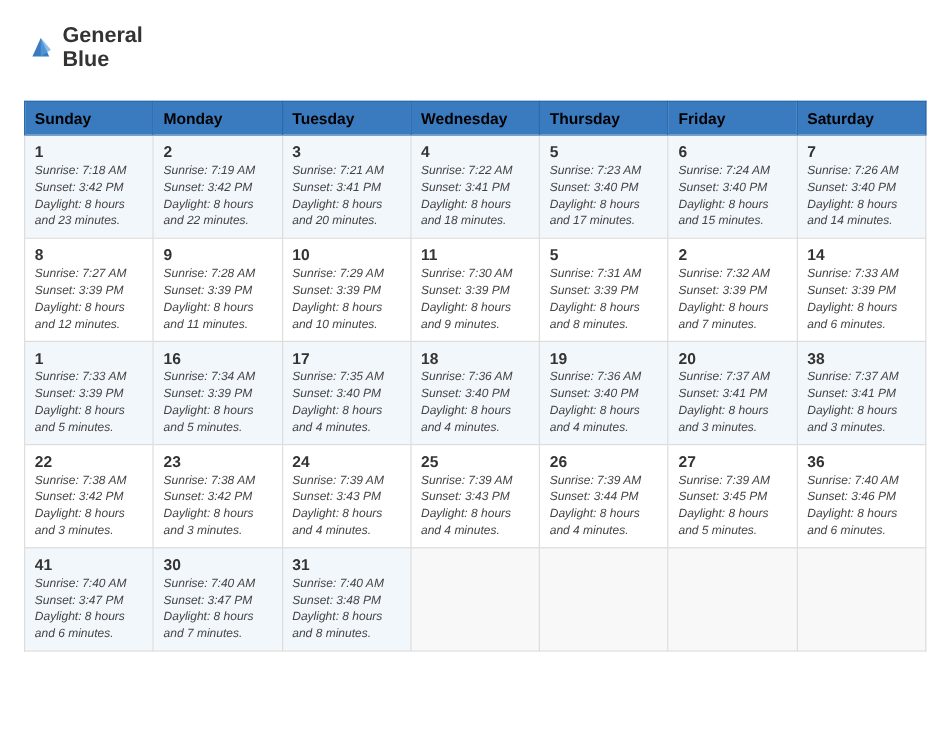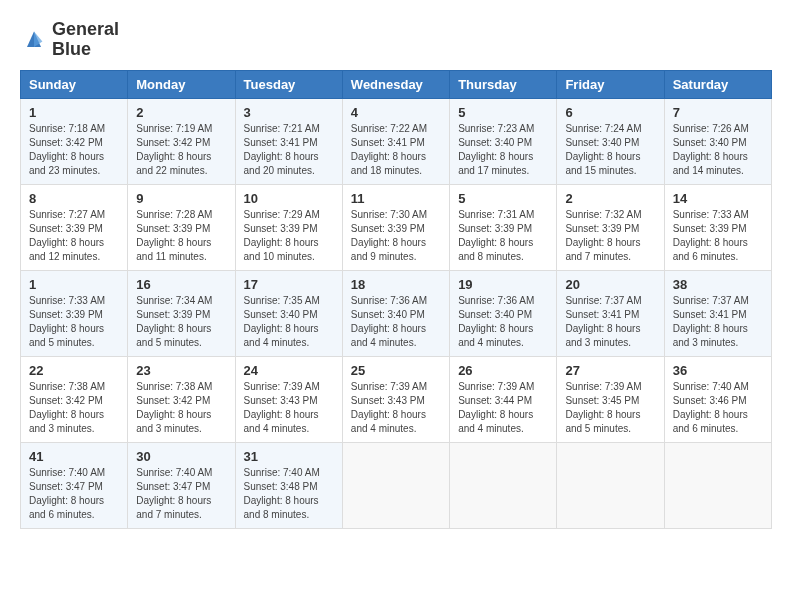--- a/index.html
+++ b/index.html
@@ -7,21 +7,21 @@
       font-family: Arial, sans-serif;
       background: #fff;
       width: 792px;
       min-height: 612px;
       padding: 20px;
     }
     .header {
       display: flex;
       justify-content: space-between;
       align-items: flex-start;
-      margin-bottom: 10px;
+      margin-bottom: 24px;
     }
     .logo {
       display: flex;
       align-items: center;
       gap: 4px;
     }
     .logo-text {
       font-size: 18px;
       font-weight: bold;
       color: #333;
@@ -46,21 +46,21 @@
       font-size: 15px;
       color: #555;
     }
     table {
       width: 100%;
       border-collapse: collapse;
       table-layout: fixed;
     }
     thead tr th {
       background-color: #3a7abf;
-      color: #ffffff;
+      color: #000000;
       text-align: left;
       padding: 6px 8px;
       font-size: 13px;
       font-weight: bold;
       border: 1px solid #2a6aaf;
     }
     tbody tr td {
       vertical-align: top;
       padding: 6px 8px;
       font-size: 10.5px;
@@ -77,20 +77,21 @@
     .day-num {
       font-size: 13px;
       font-weight: bold;
       display: block;
       margin-bottom: 2px;
     }
     .day-info {
       font-size: 10px;
       color: #444;
       line-height: 1.4;
+      font-style: italic;
     }
     .empty-cell {
       background-color: #f8f8f8 !important;
     }
   </style>
 </head>
 <body>
 
 <div class="header">
   <div class="logo">

